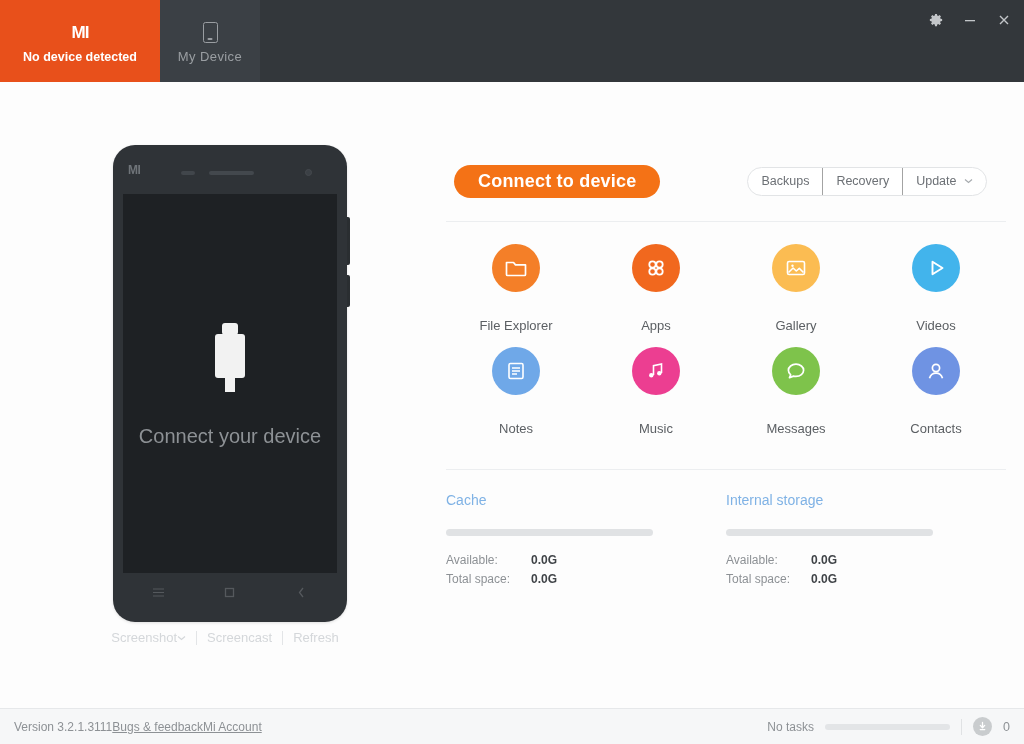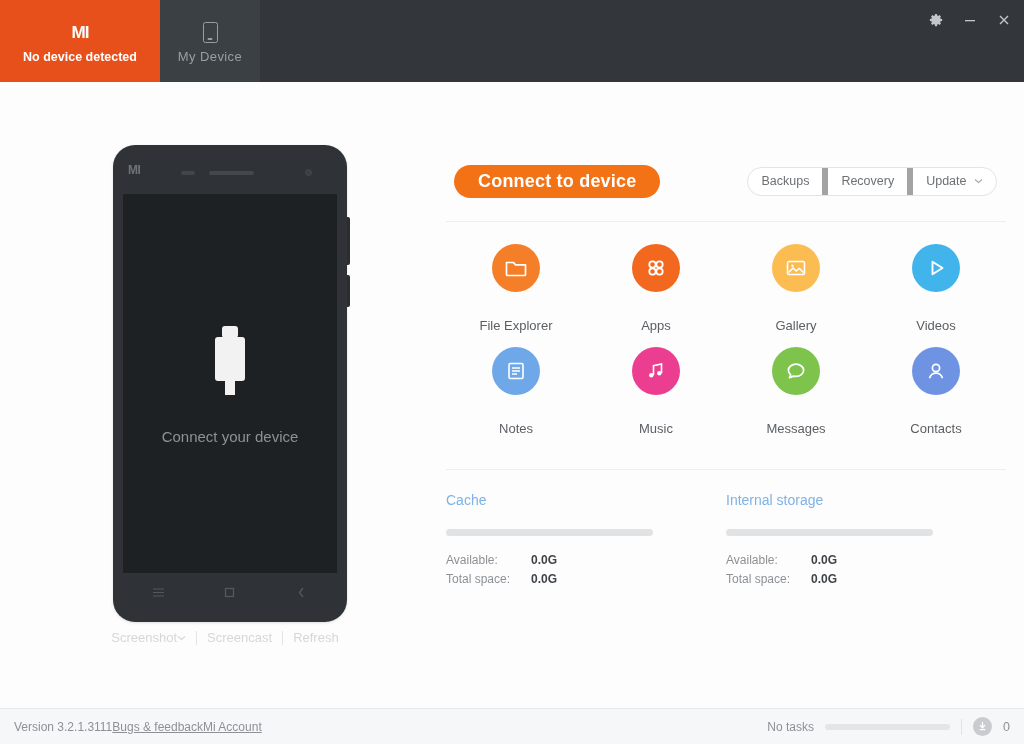--- a/index.html
+++ b/index.html
@@ -128,21 +128,21 @@
   .phone-screen {
     position: absolute;
     left: 10px; right: 10px;
     top: 49px; height: 379px;
     background: #1e2124;
     display: flex; flex-direction: column;
     align-items: center; justify-content: center;
   }
   .usb-icon { margin-bottom: 26px; }
   .screen-text {
-    color: #8d9195; font-size: 15px;
+    color: #8d9195; font-size: 20px;
   }
   .phone-nav {
     position: absolute;
     left: 10px; right: 10px; top: 428px; height: 38px;
     display: flex; align-items: center; justify-content: space-around;
   }
   .nav-btn {
     color: #55595d;
     display: flex; align-items: center; justify-content: center;
     width: 20px; height: 20px;
@@ -190,21 +190,21 @@
     overflow: hidden;
     margin-left: 87px;
     background: #fff;
   }
   .seg-btn {
     padding: 0 13px;
     display: flex; align-items: center; gap: 7px;
     font-size: 12.5px;
     color: #6c7075;
     cursor: pointer;
-    border-right: 6px solid #a3a3a3;
+    border-right: 1px solid #a3a3a3;
     white-space: nowrap;
   }
   .seg-btn:last-child { border-right: none; }
 
   .divider {
     height: 1px;
     background: #eceef0;
     margin-left: 6px;
     margin-right: 18px;
   }

